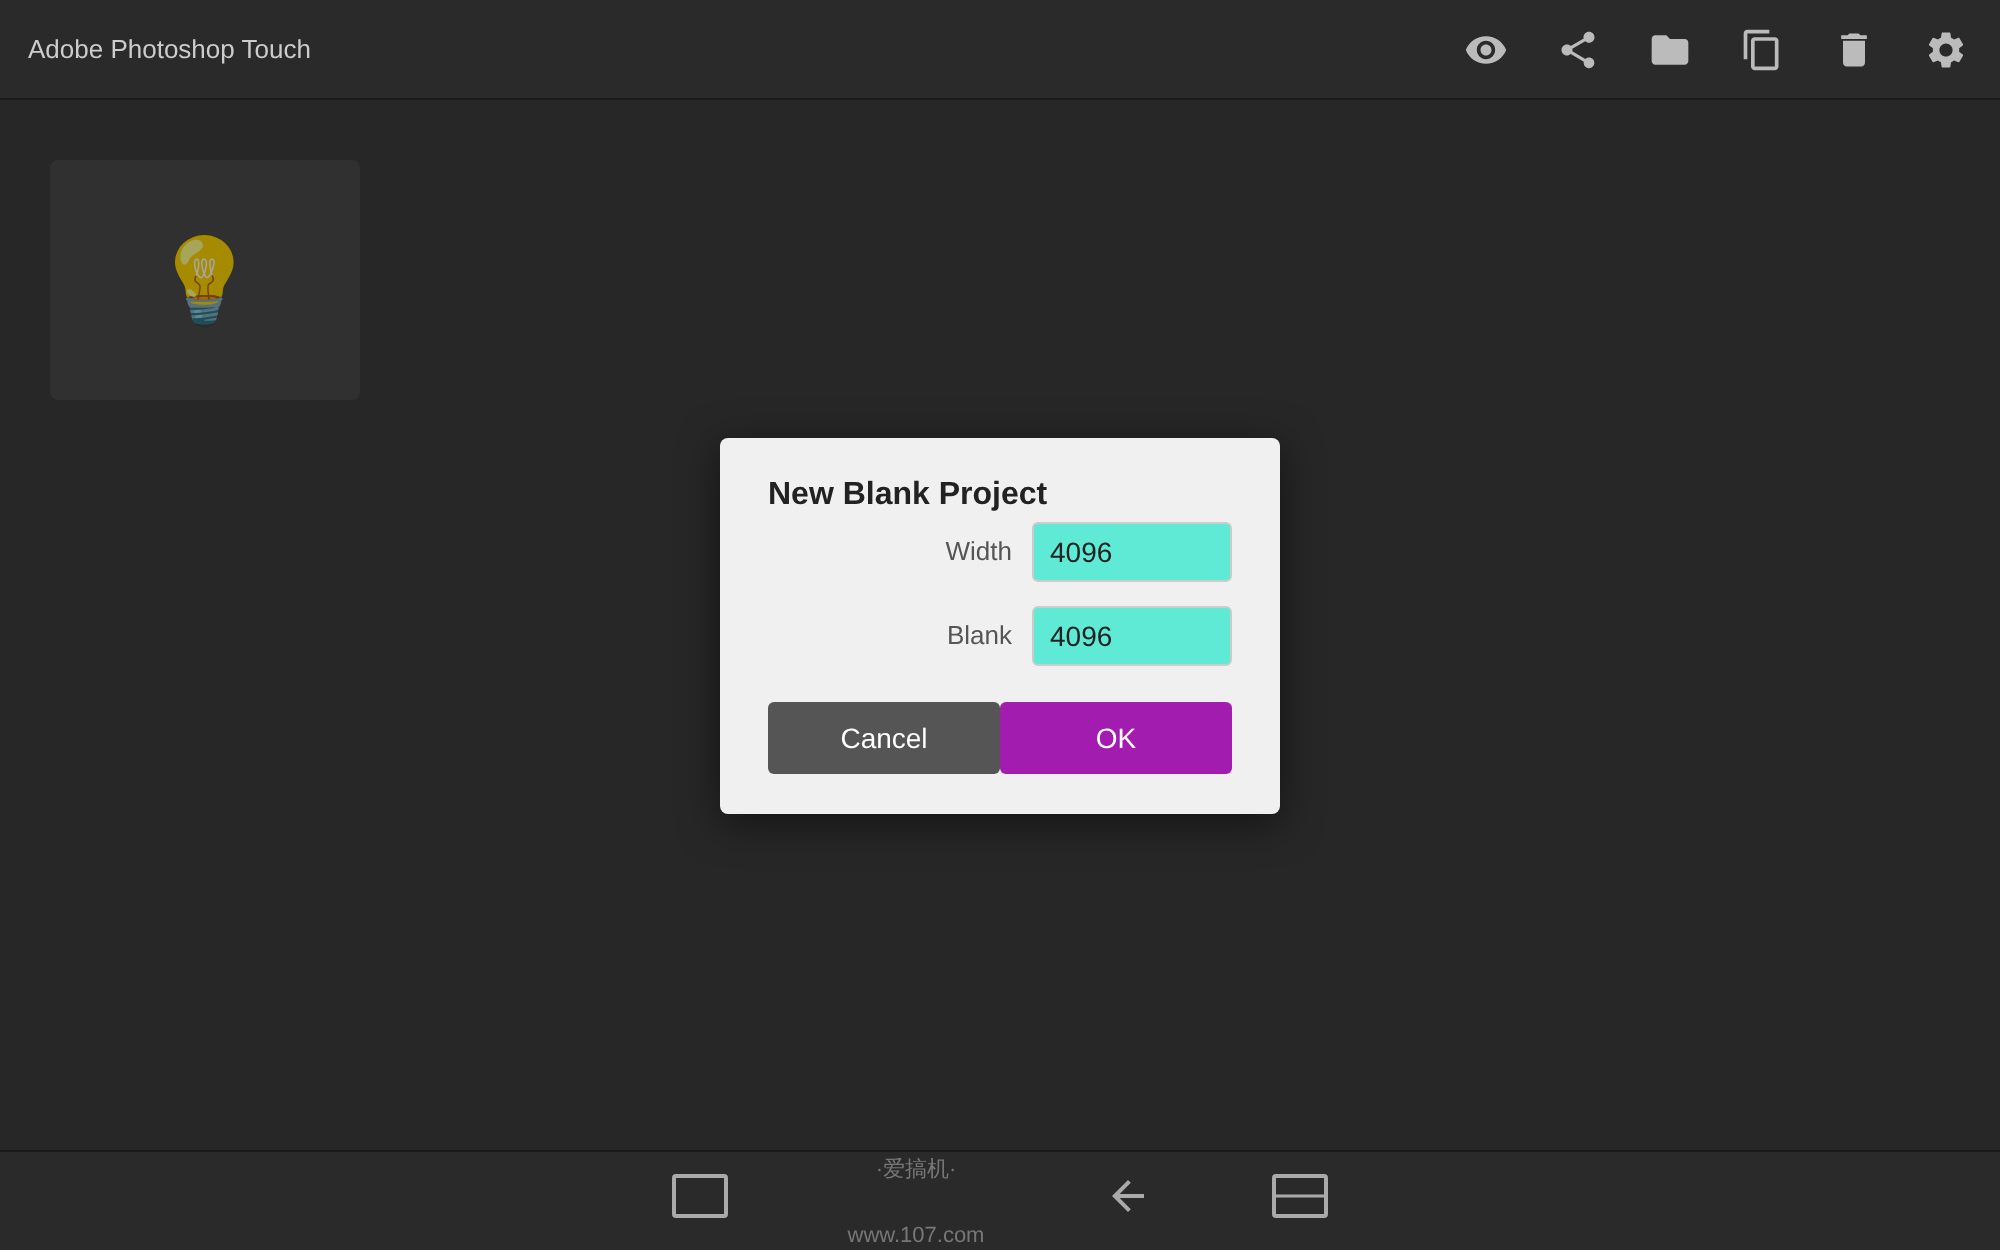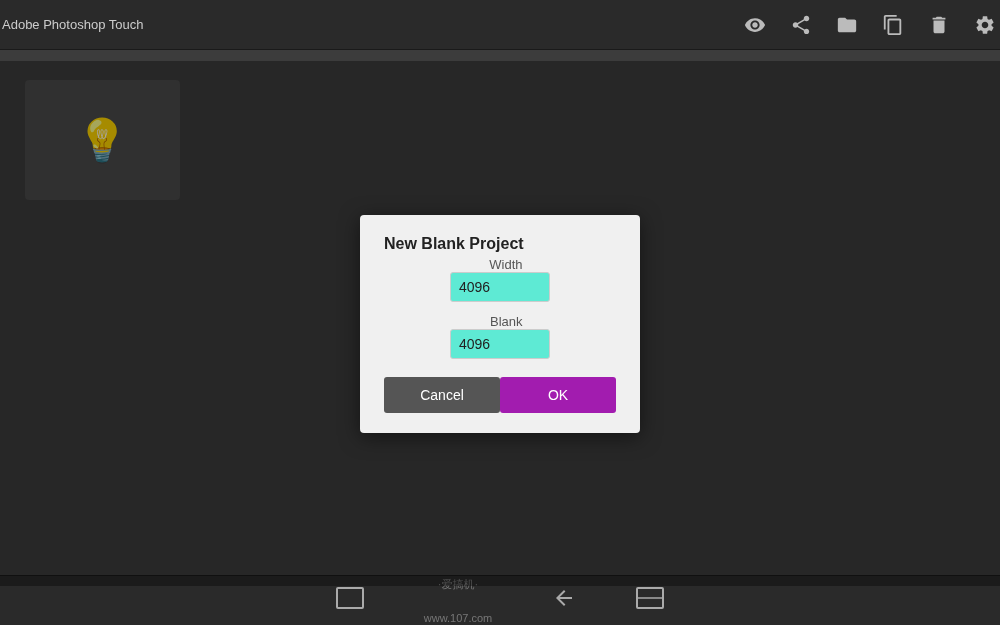--- a/index.html
+++ b/index.html
@@ -14,21 +14,21 @@
     }
 
     
     #top-bar {
       width: 100%;
       height: 50px;
       background-color: #2a2a2a;
       display: flex;
       align-items: center;
       justify-content: space-between;
-      padding: 0 2px;
+      padding: 0 14px;
       border-bottom: 1px solid #1a1a1a;
     }
 
     #app-title {
       color: #cccccc;
       font-size: 13px;
       font-weight: 500;
     }
 
     #top-icons {
@@ -123,21 +123,21 @@
       background-color: #2196F3;
     }
 
     .intro-btn-dark {
       background-color: #555555;
     }
 
     
     #dialog-overlay {
       position: absolute;
-      top: 11px; left: 0;
+      top: 0; left: 0;
       width: 100%;
       height: 100%;
       background: rgba(0,0,0,0.35);
       display: flex;
       align-items: center;
       justify-content: center;
       z-index: 100;
     }
 
     #dialog {
@@ -159,21 +159,20 @@
       font-size: 13px;
       color: #555;
       margin-bottom: 18px;
     }
 
     .form-row {
       display: flex;
       align-items: center;
       margin-bottom: 12px;
       justify-content: flex-end;
-      flex-direction: column;
     }
 
     .form-label {
       font-size: 13px;
       color: #555;
       width: 55px;
       text-align: right;
       margin-right: 10px;
     }
 

